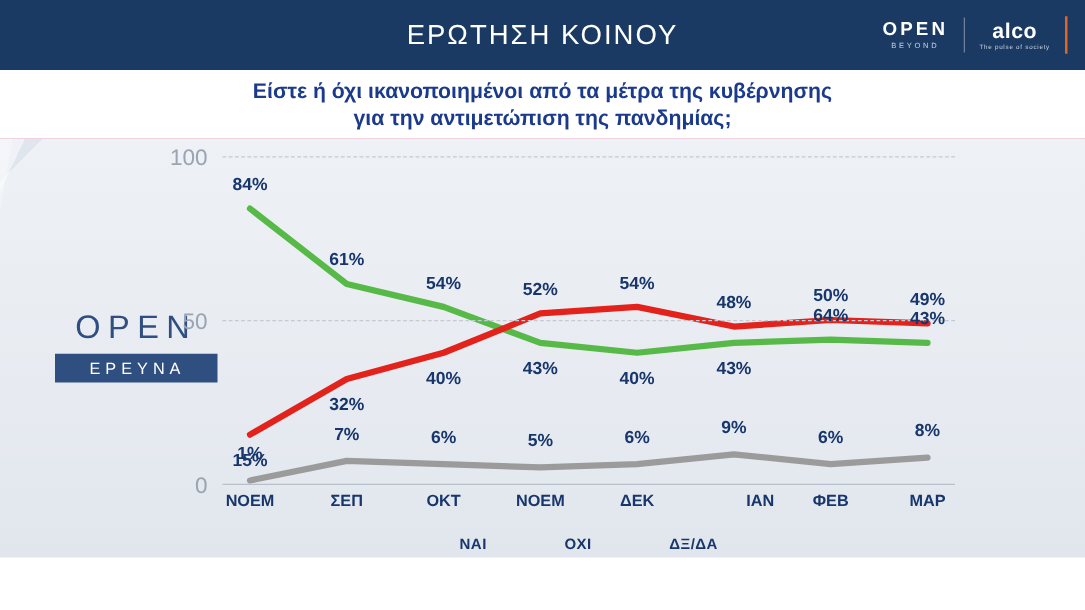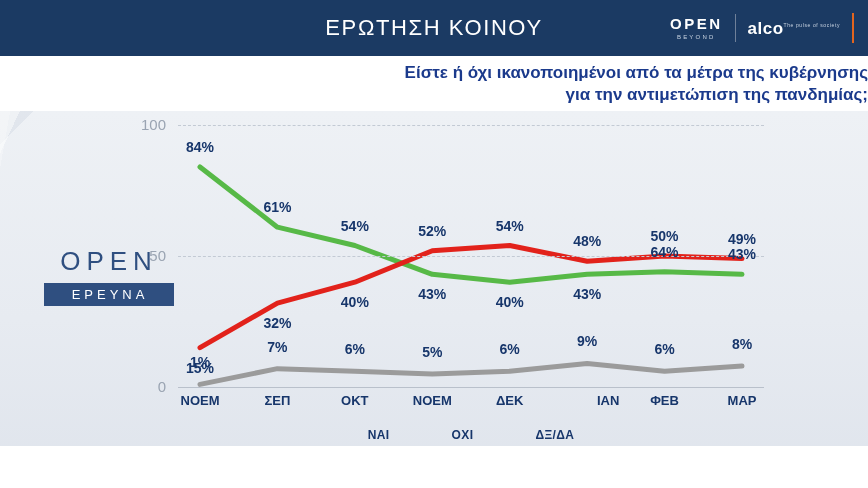--- a/index.html
+++ b/index.html
@@ -66,21 +66,22 @@
     color: #c9d4e2;
   }
   .brand-sep {
     width: 1px;
     height: 28px;
     background: #6f8099;
     margin: 0 12px;
   }
   .brand-alco {
     display: flex;
-    flex-direction: row;
+    flex-direction: column;
+    align-items: center;
     color: #ffffff;
     line-height: 1;
   }
   .brand-alco .a1 {
     font-size: 17px;
     font-weight: 700;
     letter-spacing: 0.5px;
   }
   .brand-alco .a2 {
     font-size: 5px;
@@ -97,21 +98,21 @@
 
   
   .question-band {
     position: absolute;
     left: 0; top: 56px;
     width: 868px;
     height: 55px;
     background: #ffffff;
     display: flex;
     flex-direction: column;
-    align-items: flex-end;
+    align-items: center;
     justify-content: center;
   }
   .question-line {
     color: #1b3a8c;
     font-size: 17px;
     font-weight: 700;
     line-height: 22px;
   }
 
   
@@ -182,21 +183,21 @@
   .axis-base {
     position: absolute;
     left: 0;
     width: 586px;
     height: 0;
     border-top: 1px solid #b9c0cb;
   }
   .ytick {
     position: absolute;
     color: #9aa4b2;
-    font-size: 15px;
+    font-size: 18px;
     text-align: right;
     width: 30px;
   }
   .xlabels {
     position: absolute;
     left: 178px;
     top: 282px;
     width: 586px;
     height: 20px;
   }

